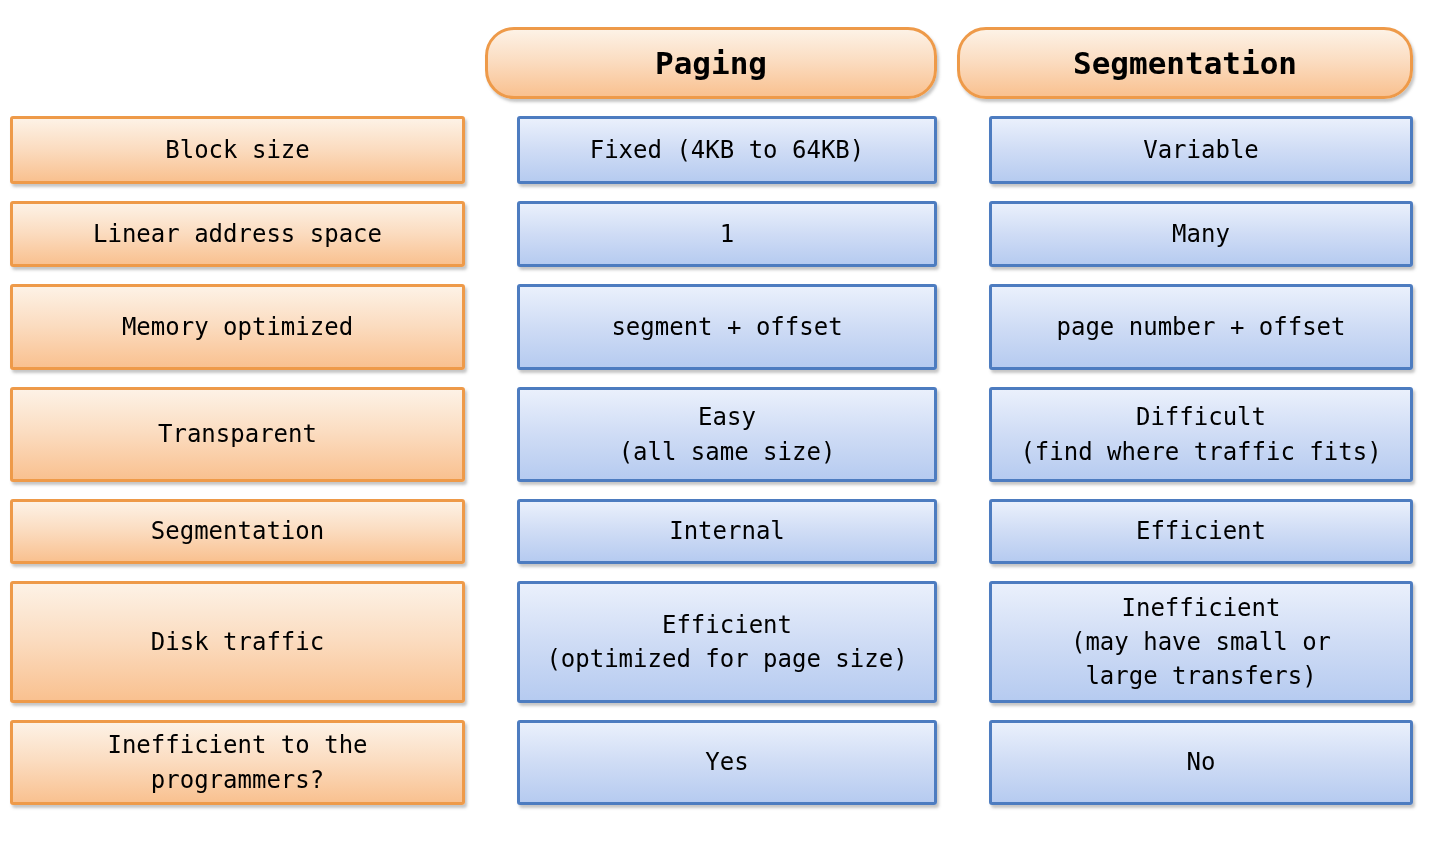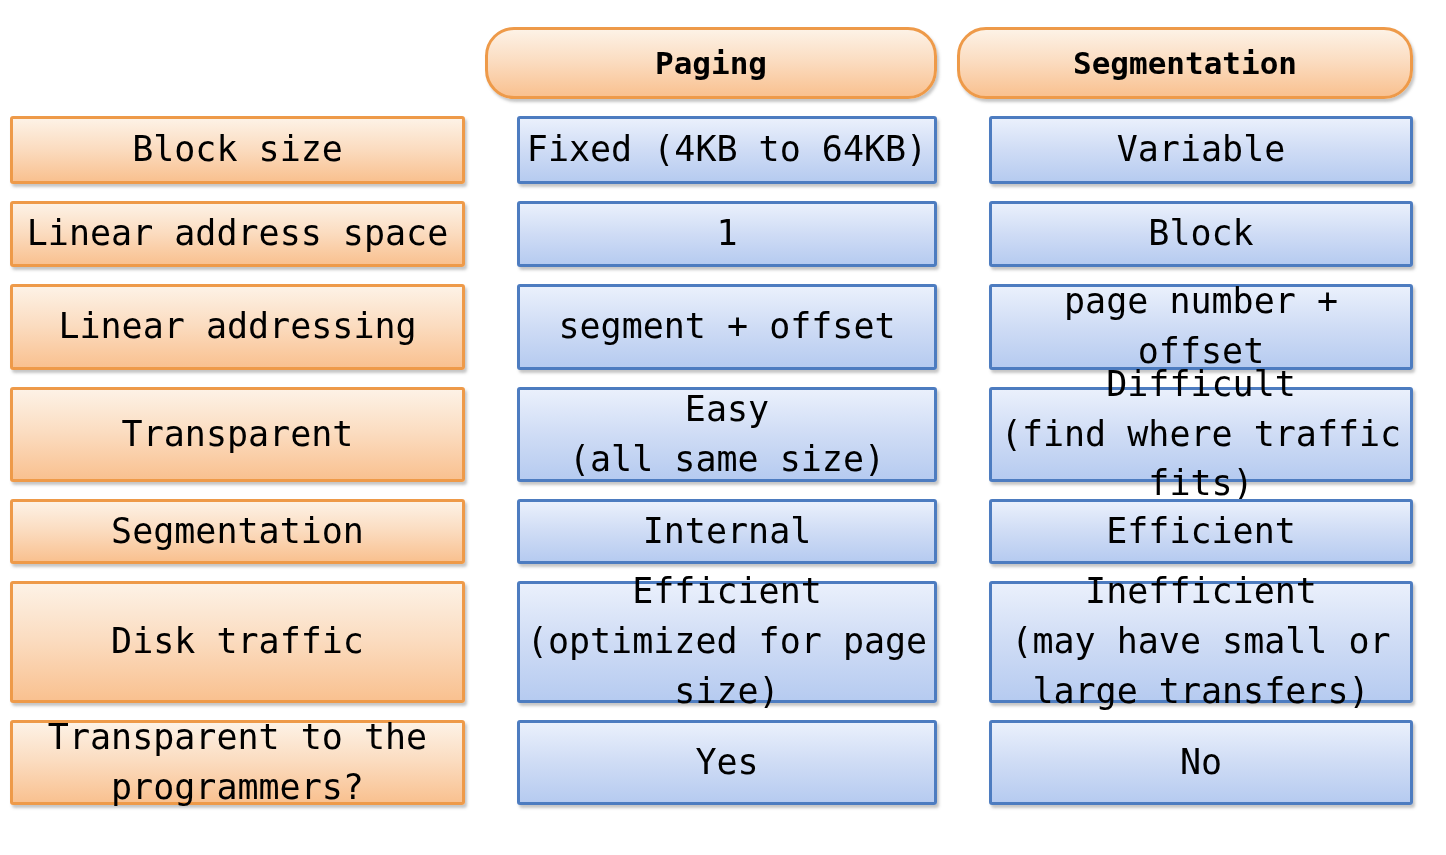--- a/index.html
+++ b/index.html
@@ -37,59 +37,59 @@
     border:3px solid var(--orange-border);
     box-shadow:2px 3px 3px rgba(90,90,90,0.35);
   }
   .blue{
     background:linear-gradient(180deg,var(--blue-fill-top) 0%,var(--blue-fill-mid) 50%,var(--blue-fill-bottom) 100%);
     border:3px solid var(--blue-border);
     box-shadow:2px 3px 3px rgba(90,90,90,0.35);
     margin-left:32px;
   }
   .header{font-size:31px;font-weight:bold;border-radius:29px;}
-  .rowlabel,.cell{font-size:35px;font-weight:normal;}
+  .rowlabel,.cell{font-size:24px;font-weight:normal;}
   .spacer{background:transparent;}
 </style>
 </head>
 <body>
 
 <div class="board">
 
   <div class="spacer"></div>
   <div class="box orange header">Paging</div>
   <div class="box orange header">Segmentation</div>
 
   <div class="box orange rowlabel">Block size</div>
   <div class="box blue cell">Fixed (4KB to 64KB)</div>
   <div class="box blue cell">Variable</div>
 
   <div class="box orange rowlabel">Linear address space</div>
   <div class="box blue cell">1</div>
-  <div class="box blue cell">Block</div>
+  <div class="box blue cell">Many</div>
 
-  <div class="box orange rowlabel">Linear addressing</div>
+  <div class="box orange rowlabel">Memory optimized</div>
   <div class="box blue cell">segment + offset</div>
   <div class="box blue cell">page number + offset</div>
 
   <div class="box orange rowlabel">Transparent</div>
   <div class="box blue cell">Easy
 (all same size)</div>
   <div class="box blue cell">Difficult
 (find where traffic fits)</div>
 
   <div class="box orange rowlabel">Segmentation</div>
   <div class="box blue cell">Internal</div>
   <div class="box blue cell">Efficient</div>
 
   <div class="box orange rowlabel">Disk traffic</div>
   <div class="box blue cell">Efficient
 (optimized for page size)</div>
   <div class="box blue cell">Inefficient
 (may have small or
 large transfers)</div>
 
-  <div class="box orange rowlabel">Transparent to the
+  <div class="box orange rowlabel">Inefficient to the
 programmers?</div>
   <div class="box blue cell">Yes</div>
   <div class="box blue cell">No</div>
 
 </div>
 
 </body></html>

